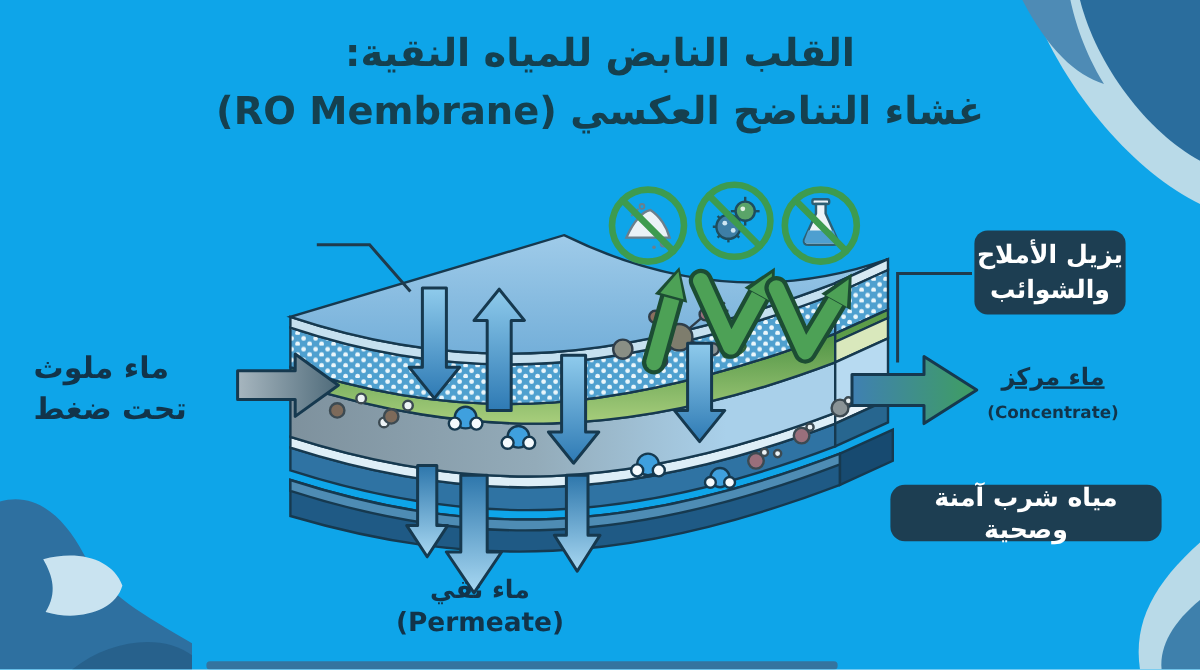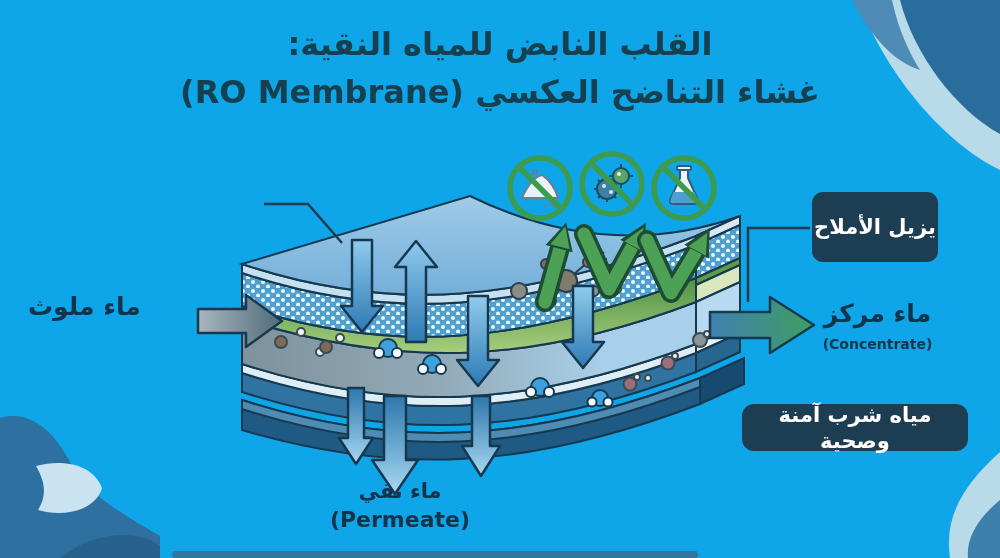--- a/index.html
+++ b/index.html
@@ -4,21 +4,21 @@
 <style>
   html,body{margin:0;padding:0;}
   body{font-family:"DejaVu Sans",sans-serif;background:#ffffff;}
   .stage{position:relative;width:1000px;height:558px;background:#0ea5e9;overflow:hidden;}
   .stage svg{position:absolute;left:0;top:0;z-index:1;}
   .txt{position:absolute;z-index:2;color:#12344A;font-weight:bold;}
   .title{left:0;top:20px;width:1000px;text-align:center;font-size:32px;line-height:48px;color:#15404F;direction:rtl;}
   .lbl-feed{left:28px;top:290px;width:180px;text-align:left;font-size:25px;line-height:34px;direction:rtl;}
   .lbl-membrane{left:118px;top:158px;width:215px;text-align:center;font-size:23px;line-height:32px;direction:rtl;}
   .lbl-concentrate{left:790px;top:298px;width:175px;text-align:center;direction:rtl;}
-  .lbl-concentrate .ar{font-size:25px;line-height:32px;}
+  .lbl-concentrate .ar{font-size:20px;line-height:32px;text-decoration:underline;}
   .lbl-concentrate .en{font-size:14px;line-height:28px;direction:ltr;}
   .lbl-permeate{left:310px;top:476px;width:180px;text-align:center;direction:rtl;}
   .lbl-permeate .ar{font-size:21px;line-height:30px;}
   .lbl-permeate .en{font-size:22px;line-height:28px;direction:ltr;}
   .badge{position:absolute;z-index:2;background:#1D3E52;color:#FFFFFF;font-weight:bold;
          display:flex;flex-direction:column;align-items:center;justify-content:center;
          text-align:center;direction:rtl;}
   .badge-removes{left:812px;top:192px;width:126px;height:70px;border-radius:11px;font-size:21px;line-height:29px;}
   .badge-safe{left:742px;top:404px;width:226px;height:47px;border-radius:12px;font-size:21px;line-height:26px;}
 </style>
@@ -234,34 +234,36 @@
     <polygon points="710,312 770,312 770,297 814,325 770,353 770,338 710,338" fill="url(#gConc)" stroke="#16394F" stroke-width="2.5" stroke-linejoin="round"></polygon>
   </svg>
 
   <div class="txt title">
     <div>القلب النابض للمياه النقية:</div>
     <div>غشاء التناضح العكسي (RO Membrane)</div>
   </div>
 
   <div class="txt lbl-feed">
     <div>ماء ملوث</div>
+    <div>تحت ضغط</div>
   </div>
 
 
   <div class="txt lbl-concentrate">
     <div class="ar">ماء مركز</div>
     <div class="en">(Concentrate)</div>
   </div>
 
   <div class="txt lbl-permeate">
     <div class="ar">ماء نقي</div>
     <div class="en">(Permeate)</div>
   </div>
 
   <div class="badge badge-removes">
     <div>يزيل الأملاح</div>
+    <div>والشوائب</div>
   </div>
 
   <div class="badge badge-safe">
     <div>مياه شرب آمنة وصحية</div>
   </div>
 
 </div>
 
 </body></html>

